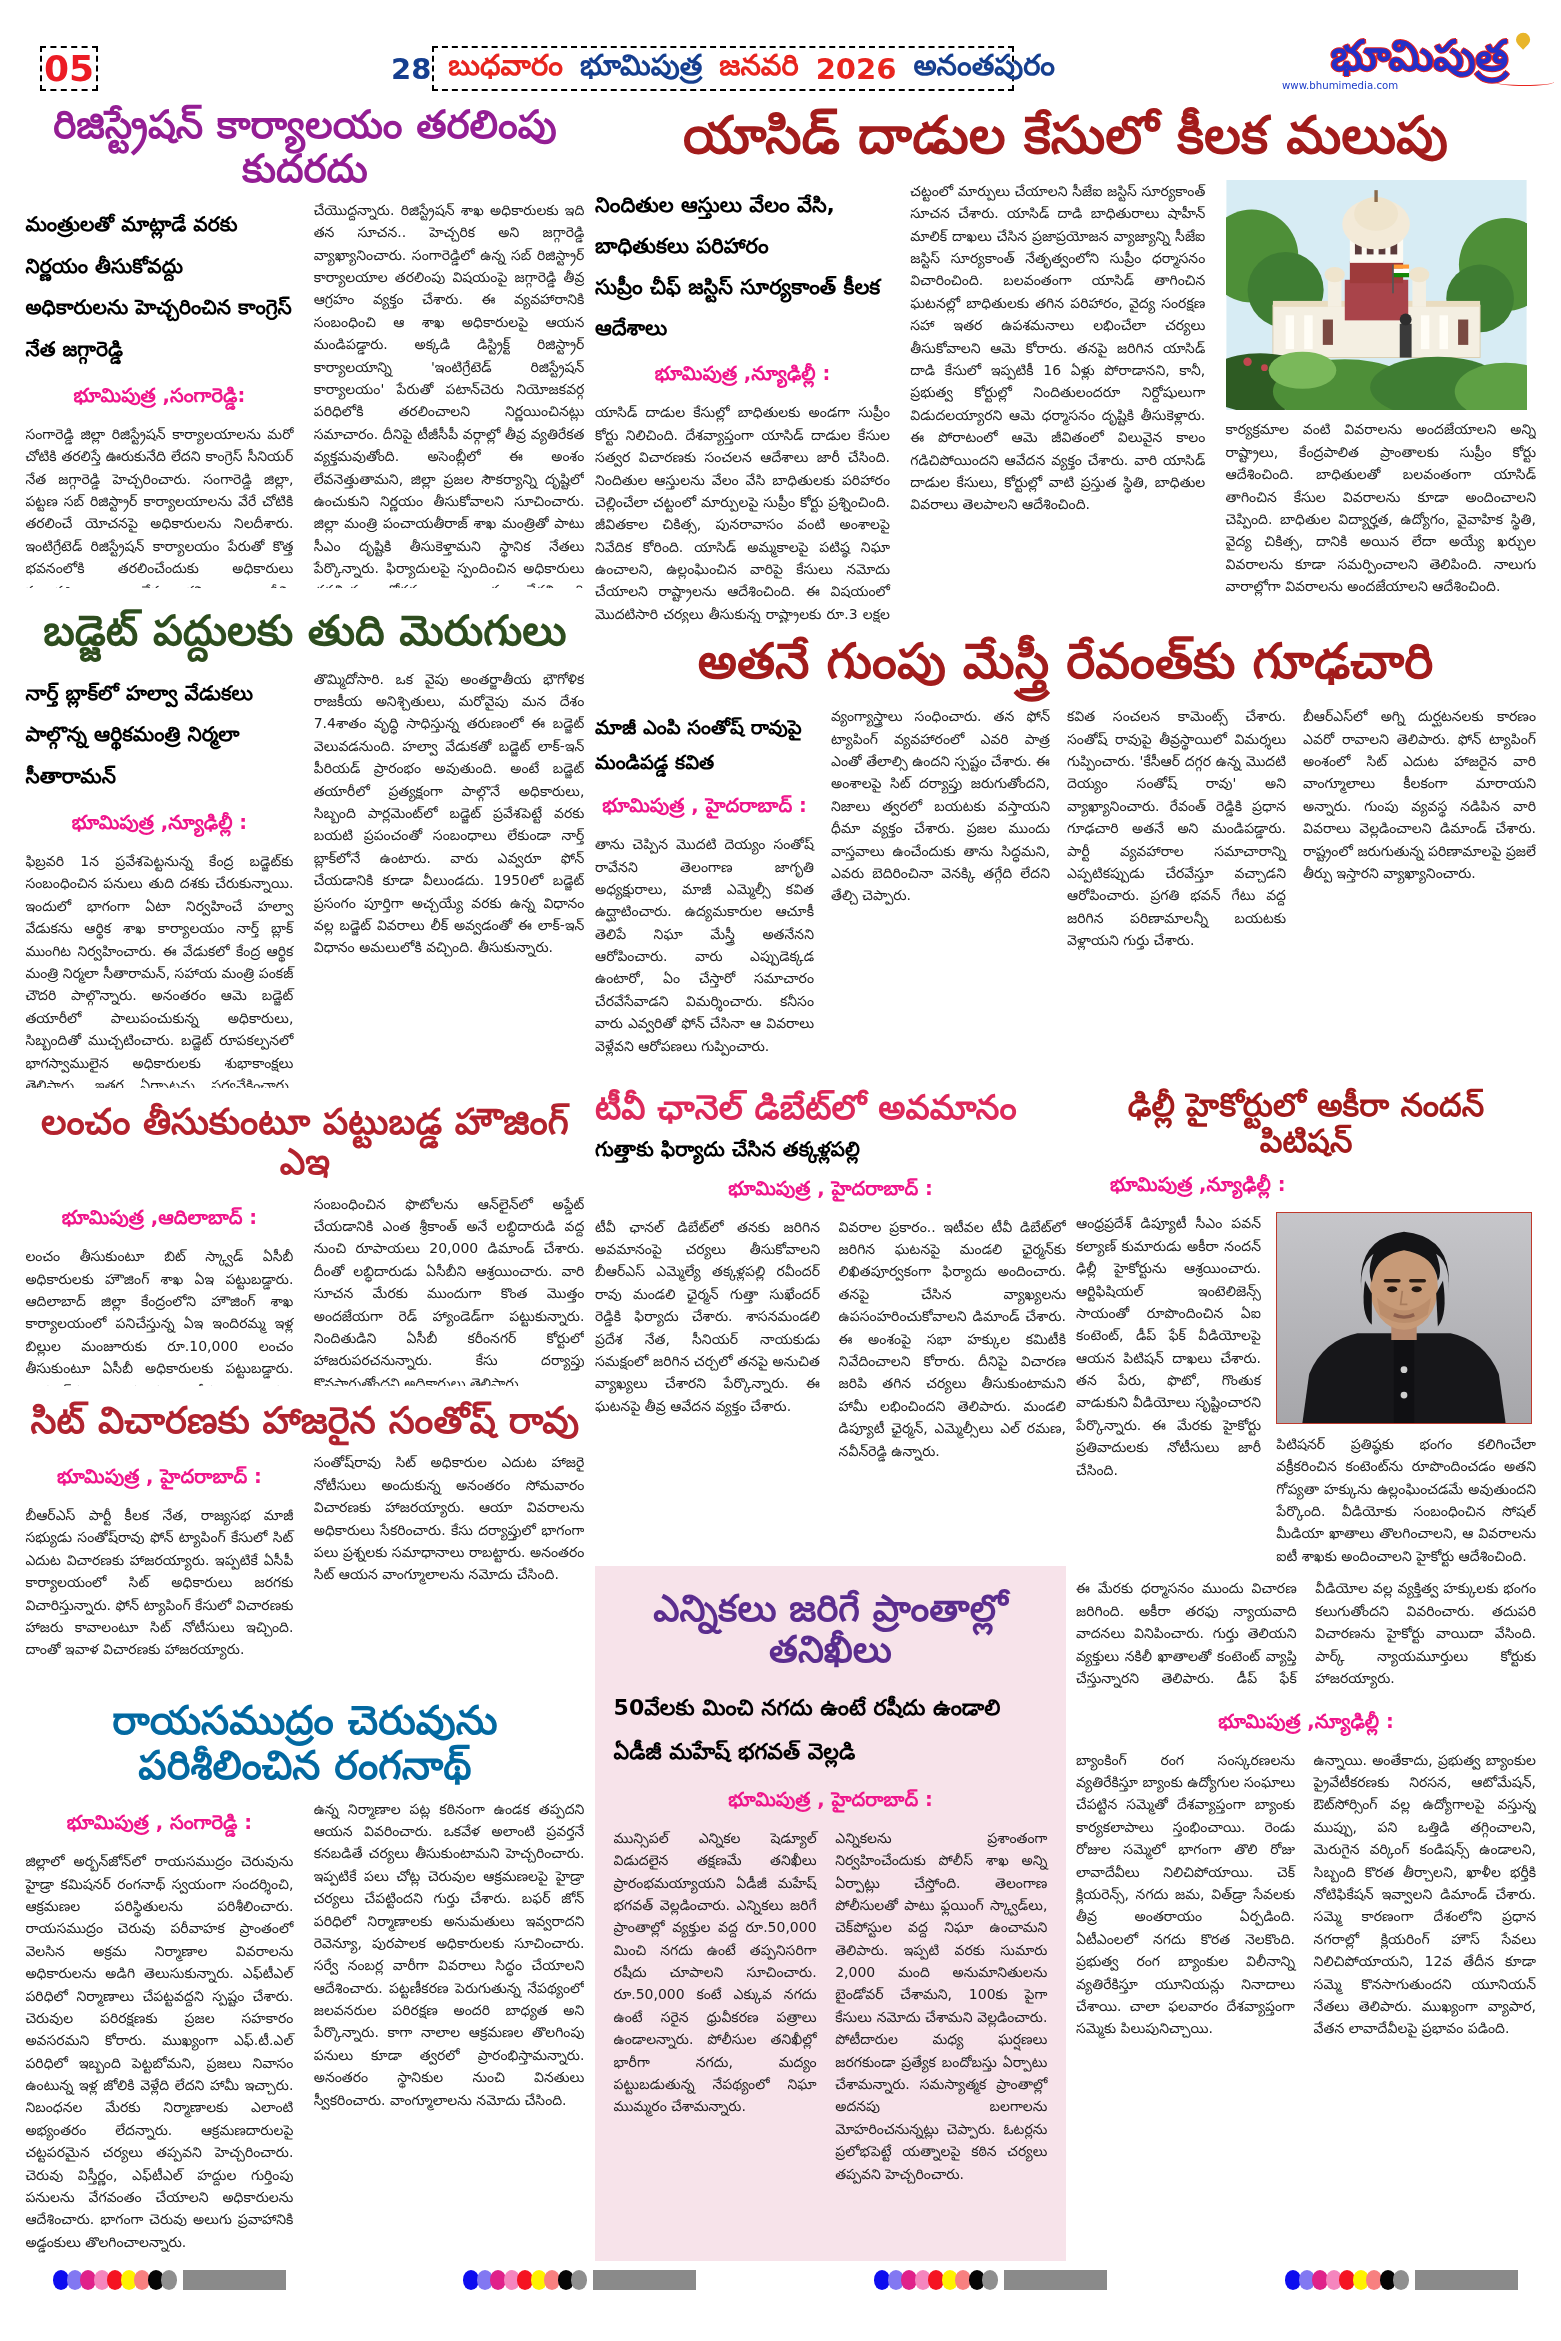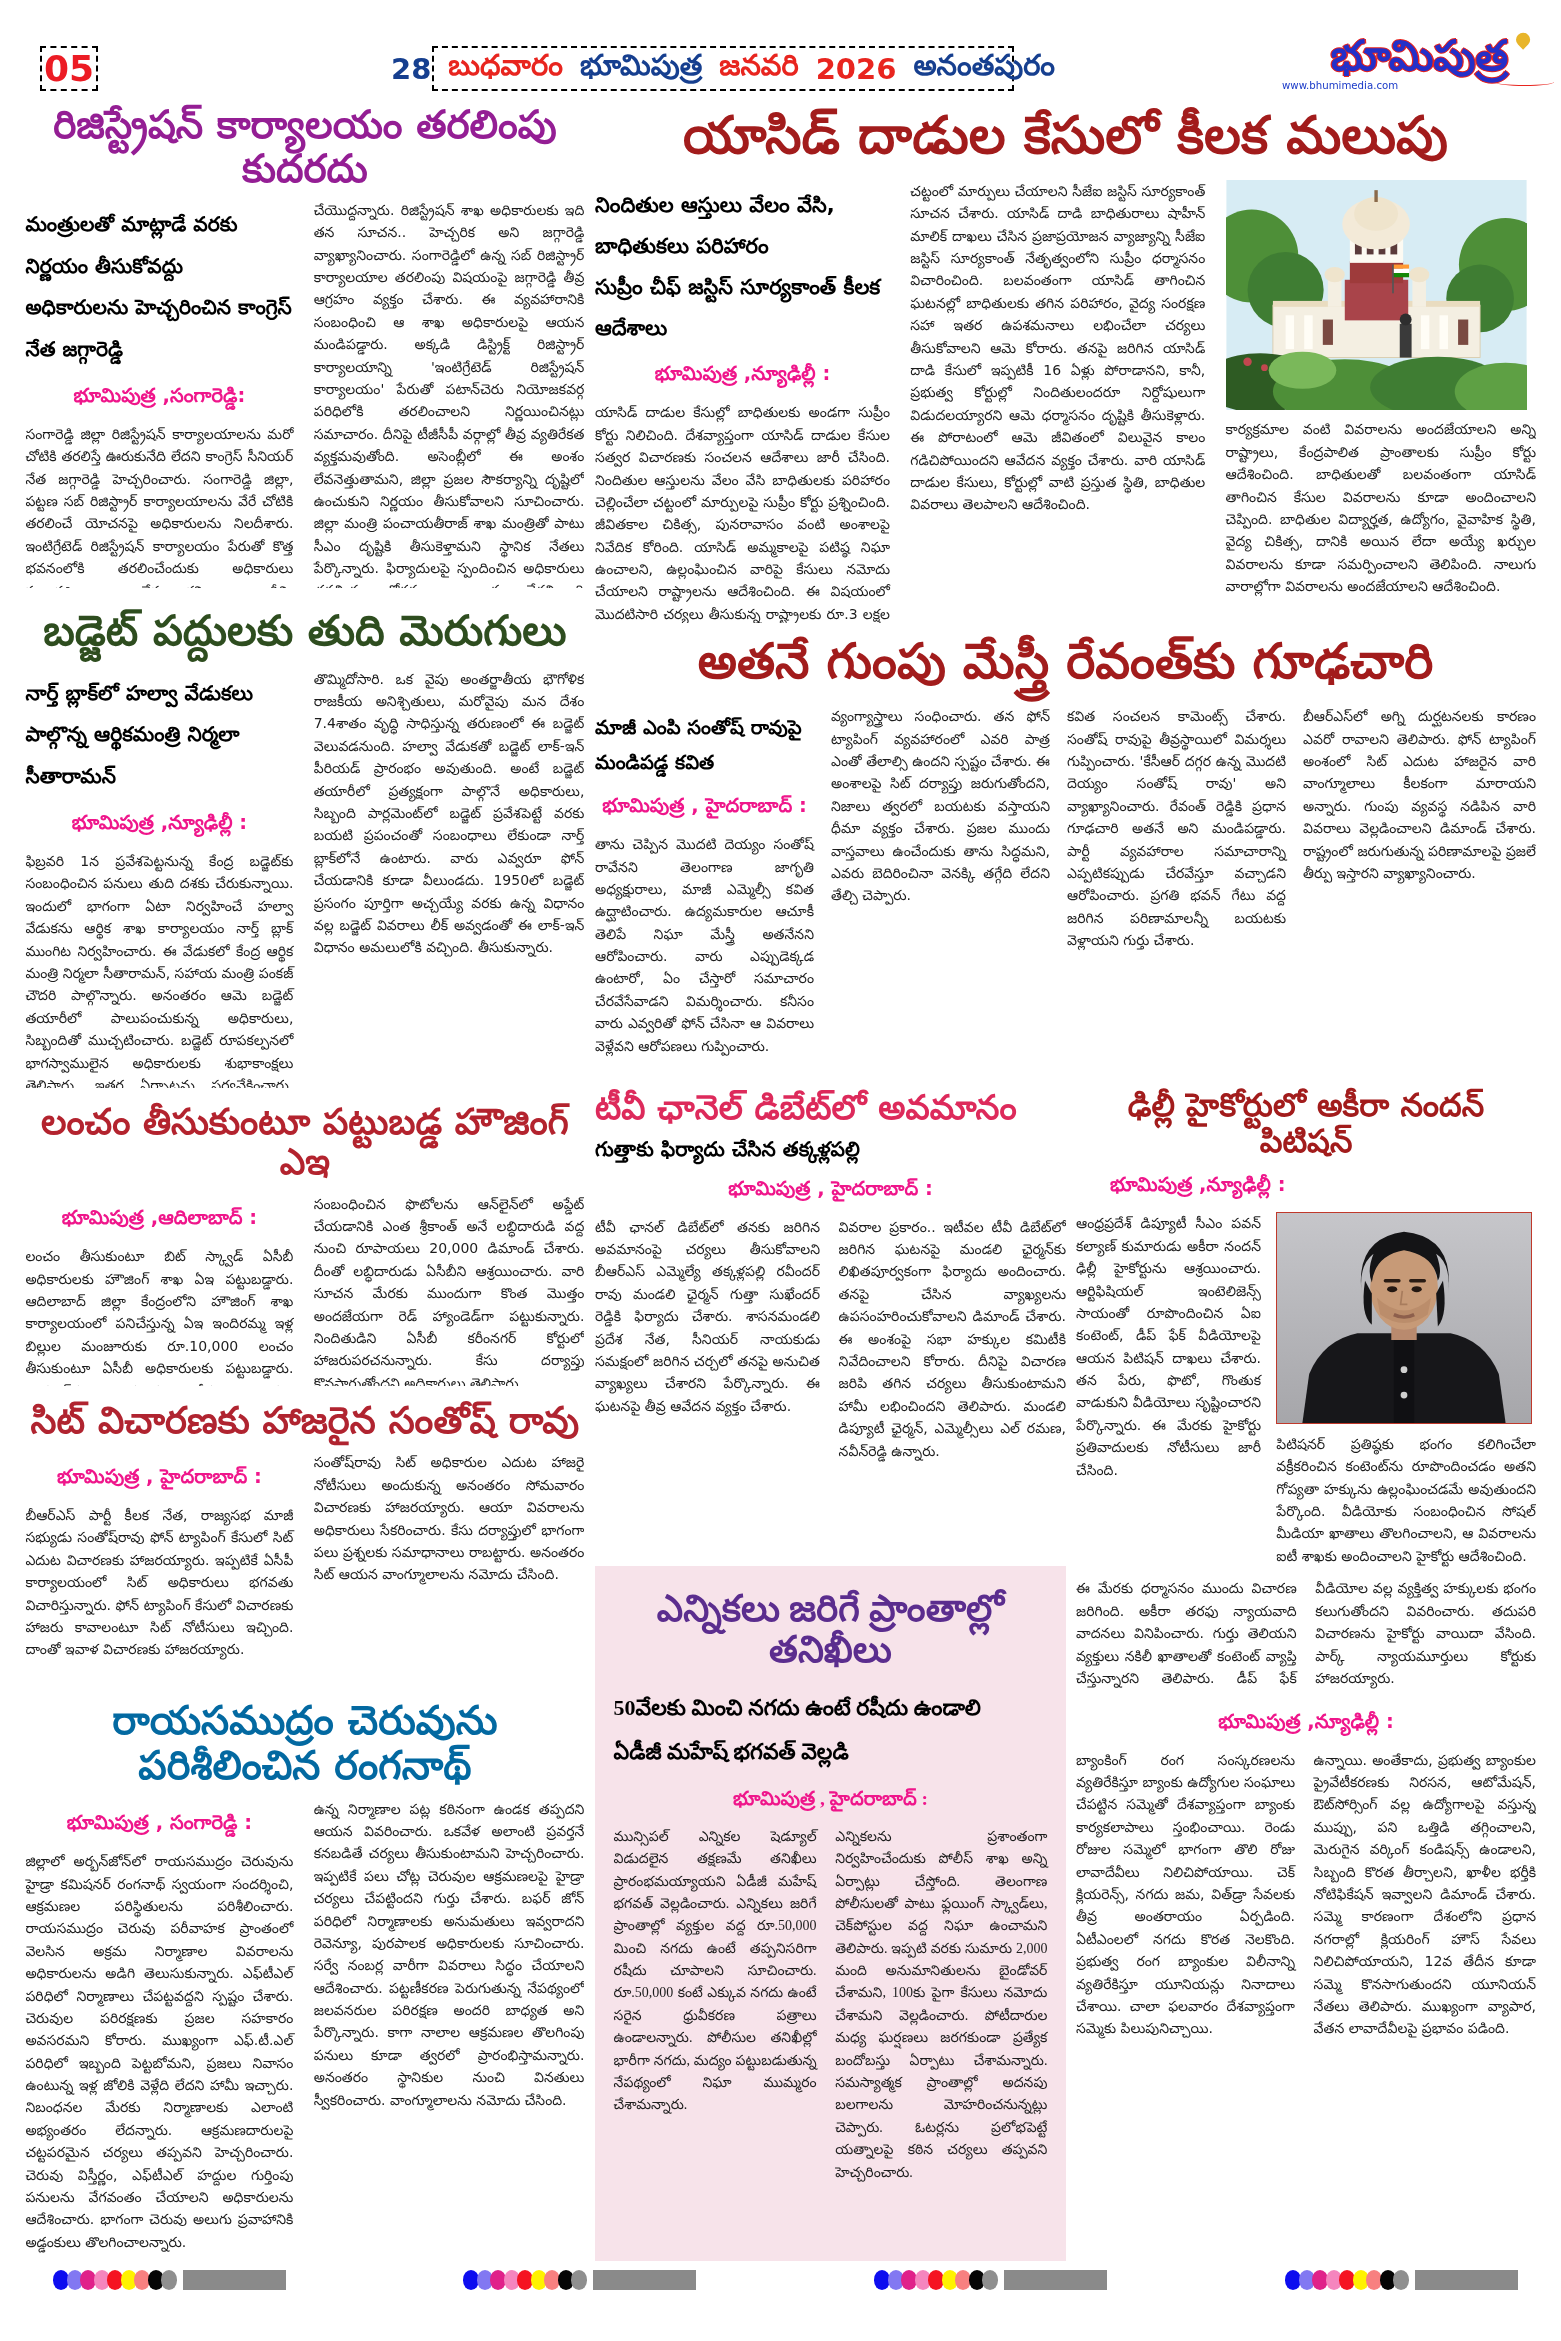--- a/index.html
+++ b/index.html
@@ -20,21 +20,21 @@
   .logo-emblem{position:absolute;top:-1.7px;right:39px;width:13.6px;height:13.6px;border-radius:50% 50% 50% 0;
                background:#e8b52a;transform:rotate(-45deg);}
   .logo-script{position:absolute;bottom:5.1px;right:15.3px;width:59px;height:6.8px;border-bottom:1.7px solid #E8251F;border-radius:50%;}
   
   .art{position:absolute;overflow:hidden;}
   .hl{margin:0 0 8.5px 0;font-weight:bold;text-align:center;line-height:1.12;}
   .row{display:flex;gap:20.3px;}
   .sub{font-weight:bold;color:#000;white-space:pre-line;line-height:2.05;font-size:20.3px;margin:5.1px 0 1.7px 0;}
   .by{font-weight:bold;font-size:19.5px;text-align:center;margin:13.6px 0 12px 0;white-space:nowrap;}
   .body{margin:0;font-size:14px;line-height:1.6;text-align:justify;color:#1d1d1d;}
-  .pinkbox{background:#F7E3EA;font-family:Liberation Serif, serif;}
+  .pinkbox{background:#F7E3EA;}
   .photoframe{display:block;}
   .redborder{border:1.7px solid #c0392b;}
   
   .cluster{position:absolute;top:2269px;height:22px;display:flex;align-items:center;}
   .dots{display:flex;align-items:center;}
   .dot{display:inline-block;width:16px;height:19.5px;border-radius:50%;margin-right:-2.5px;}
   .graybar{width:103px;height:19.5px;background:#8A8A8A;margin-left:8.5px;}
 </style>
 </head>
 <body>
@@ -103,21 +103,21 @@
         <p class="body">సంబంధించిన ఫొటోలను ఆన్‌లైన్‌లో అప్డేట్ చేయడానికి ఎంత శ్రీకాంత్ అనే లబ్ధిదారుడి వద్ద నుంచి రూపాయలు 20,000 డిమాండ్ చేశారు. దీంతో లబ్ధిదారుడు ఏసీబీని ఆశ్రయించారు. వారి సూచన మేరకు ముందుగా కొంత మొత్తం అందజేయగా రెడ్ హ్యాండెడ్‌గా పట్టుకున్నారు. నిందితుడిని ఏసీబీ కరీంనగర్ కోర్టులో హాజరుపరచనున్నారు. కేసు దర్యాప్తు కొనసాగుతోందని అధికారులు తెలిపారు.</p>
       </div>
     </div>
   </section>
 
   <section class="art" style="left:25.4px;top:1393px;width:559px;height:291px">
     <h2 class="hl" style="font-size: 37px; margin: 6.8px 0px 10.2px; color: rgb(176, 36, 48);">సిట్ విచారణకు హాజరైన సంతోష్ రావు</h2>
     <div class="row">
       <div style="width:268px;flex:none">
         <div class="by" style="color: rgb(239, 22, 139);">భూమిపుత్ర , హైదరాబాద్ :</div>
-        <p class="body">బీఆర్ఎస్ పార్టీ కీలక నేత, రాజ్యసభ మాజీ సభ్యుడు సంతోష్‌రావు ఫోన్ ట్యాపింగ్ కేసులో సిట్ ఎదుట విచారణకు హాజరయ్యారు. ఇప్పటికే ఏసీపీ కార్యాలయంలో సిట్ అధికారులు భగవతు విచారిస్తున్నారు. ఫోన్ ట్యాపింగ్ కేసులో విచారణకు హాజరు కావాలంటూ సిట్ నోటీసులు ఇచ్చింది. దాంతో ఇవాళ విచారణకు హాజరయ్యారు.</p>
+        <p class="body">బీఆర్ఎస్ పార్టీ కీలక నేత, రాజ్యసభ మాజీ సభ్యుడు సంతోష్‌రావు ఫోన్ ట్యాపింగ్ కేసులో సిట్ ఎదుట విచారణకు హాజరయ్యారు. ఇప్పటికే ఏసీపీ కార్యాలయంలో సిట్ అధికారులు జరగకు విచారిస్తున్నారు. ఫోన్ ట్యాపింగ్ కేసులో విచారణకు హాజరు కావాలంటూ సిట్ నోటీసులు ఇచ్చింది. దాంతో ఇవాళ విచారణకు హాజరయ్యారు.</p>
       </div>
       <div style="flex:1">
         <p class="body">సంతోష్‌రావు సిట్ అధికారుల ఎదుట హాజరై నోటీసులు అందుకున్న అనంతరం సోమవారం విచారణకు హాజరయ్యారు. ఆయా వివరాలను అధికారులు సేకరించారు. కేసు దర్యాప్తులో భాగంగా పలు ప్రశ్నలకు సమాధానాలు రాబట్టారు. అనంతరం సిట్ ఆయన వాంగ్మూలాలను నమోదు చేసింది.</p>
       </div>
     </div>
   </section>
 
   <section class="art" style="left:25.4px;top:1691px;width:559px;height:569px">
     <h2 class="hl" style="font-size: 40px; margin: 6.8px 0px 10.2px; color: #0369a1;">రాయసముద్రం చెరువును పరిశీలించిన రంగనాథ్</h2>
     <div class="row">

